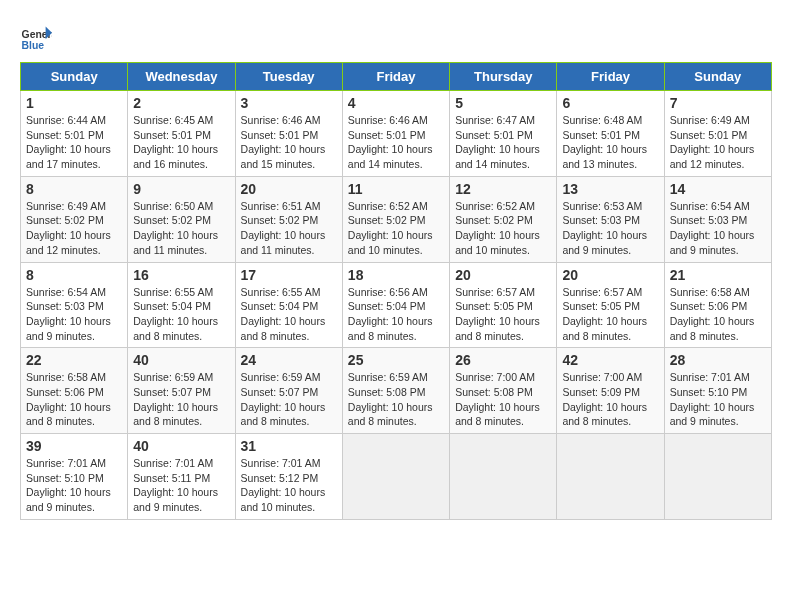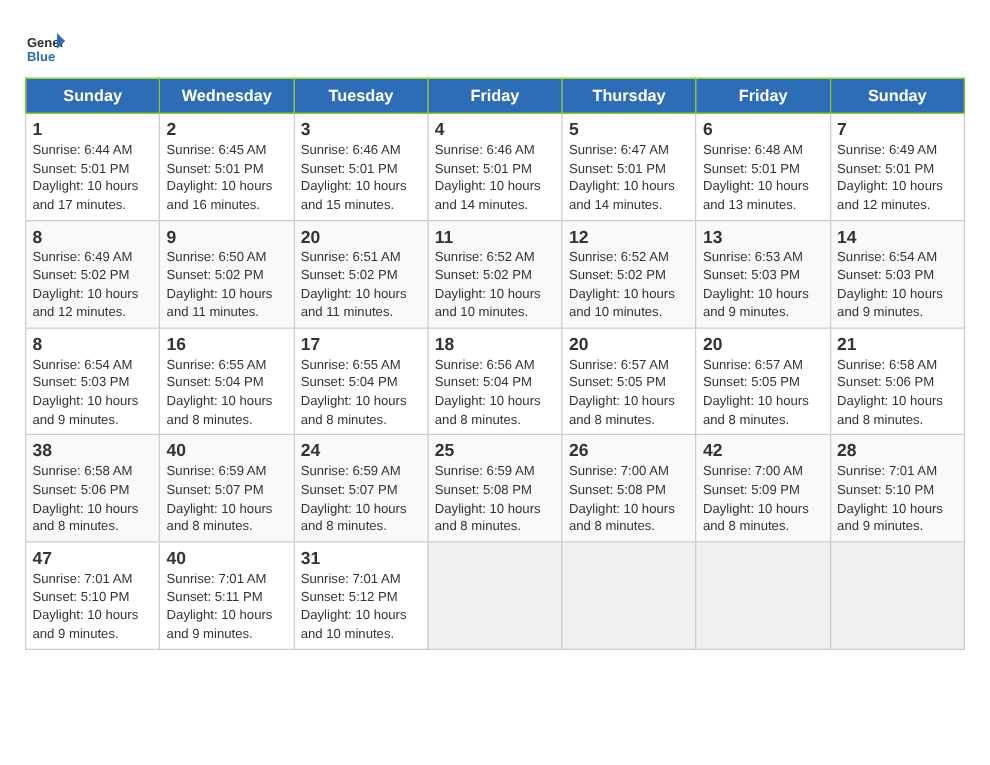--- a/index.html
+++ b/index.html
@@ -154,37 +154,37 @@
         <td><span class="day-num">18</span>
 <span class="day-info">Sunrise: 6:56 AM<br>Sunset: 5:04 PM<br>Daylight: 10 hours and 8 minutes.</span></td>
         <td><span class="day-num">20</span>
 <span class="day-info">Sunrise: 6:57 AM<br>Sunset: 5:05 PM<br>Daylight: 10 hours and 8 minutes.</span></td>
         <td><span class="day-num">20</span>
 <span class="day-info">Sunrise: 6:57 AM<br>Sunset: 5:05 PM<br>Daylight: 10 hours and 8 minutes.</span></td>
         <td><span class="day-num">21</span>
 <span class="day-info">Sunrise: 6:58 AM<br>Sunset: 5:06 PM<br>Daylight: 10 hours and 8 minutes.</span></td>
       </tr>
       <tr>
-        <td><span class="day-num">38</span>
+        <td><span class="day-num">22</span>
 <span class="day-info">Sunrise: 6:58 AM<br>Sunset: 5:06 PM<br>Daylight: 10 hours and 8 minutes.</span></td>
         <td><span class="day-num">40</span>
 <span class="day-info">Sunrise: 6:59 AM<br>Sunset: 5:07 PM<br>Daylight: 10 hours and 8 minutes.</span></td>
         <td><span class="day-num">24</span>
 <span class="day-info">Sunrise: 6:59 AM<br>Sunset: 5:07 PM<br>Daylight: 10 hours and 8 minutes.</span></td>
         <td><span class="day-num">25</span>
 <span class="day-info">Sunrise: 6:59 AM<br>Sunset: 5:08 PM<br>Daylight: 10 hours and 8 minutes.</span></td>
         <td><span class="day-num">26</span>
 <span class="day-info">Sunrise: 7:00 AM<br>Sunset: 5:08 PM<br>Daylight: 10 hours and 8 minutes.</span></td>
         <td><span class="day-num">42</span>
 <span class="day-info">Sunrise: 7:00 AM<br>Sunset: 5:09 PM<br>Daylight: 10 hours and 8 minutes.</span></td>
         <td><span class="day-num">28</span>
 <span class="day-info">Sunrise: 7:01 AM<br>Sunset: 5:10 PM<br>Daylight: 10 hours and 9 minutes.</span></td>
       </tr>
       <tr>
-        <td><span class="day-num">47</span>
+        <td><span class="day-num">39</span>
 <span class="day-info">Sunrise: 7:01 AM<br>Sunset: 5:10 PM<br>Daylight: 10 hours and 9 minutes.</span></td>
         <td><span class="day-num">40</span>
 <span class="day-info">Sunrise: 7:01 AM<br>Sunset: 5:11 PM<br>Daylight: 10 hours and 9 minutes.</span></td>
         <td><span class="day-num">31</span>
 <span class="day-info">Sunrise: 7:01 AM<br>Sunset: 5:12 PM<br>Daylight: 10 hours and 10 minutes.</span></td>
         <td class="empty"></td>
         <td class="empty"></td>
         <td class="empty"></td>
         <td class="empty"></td>
       </tr>

